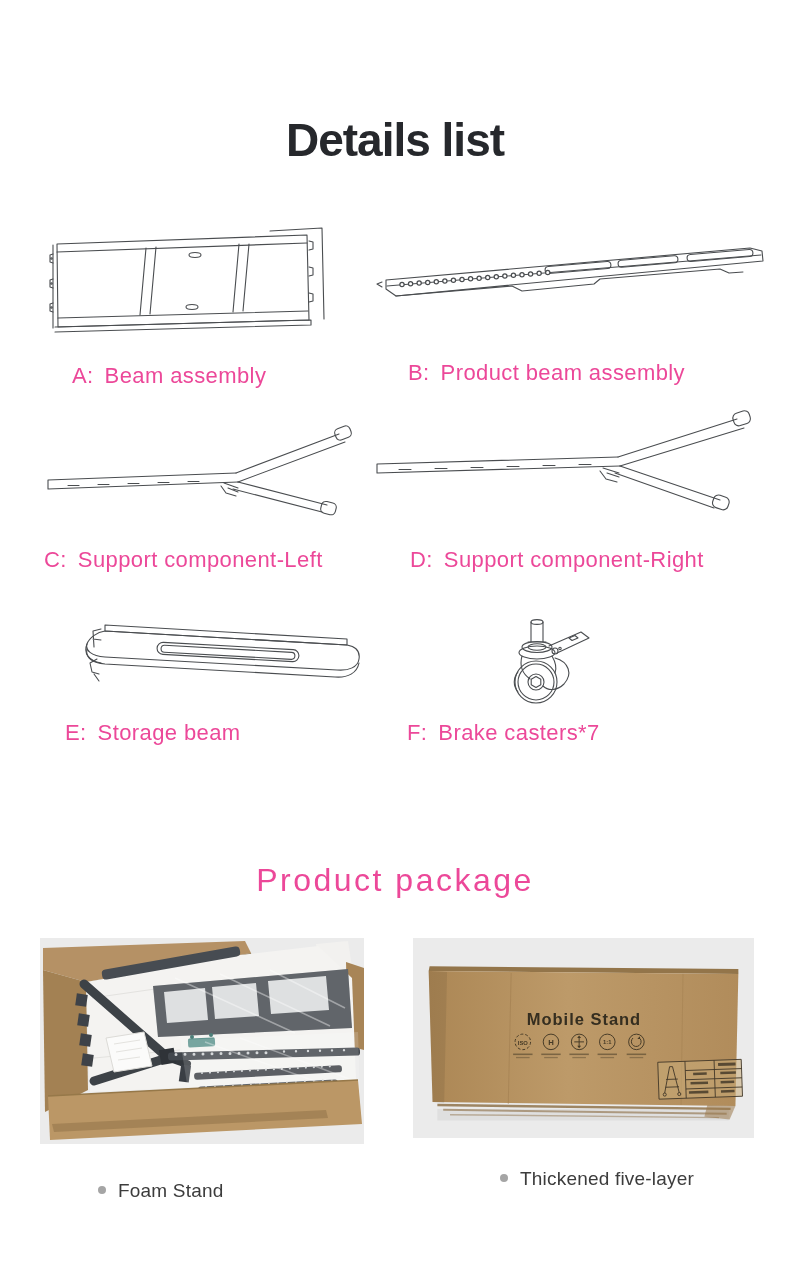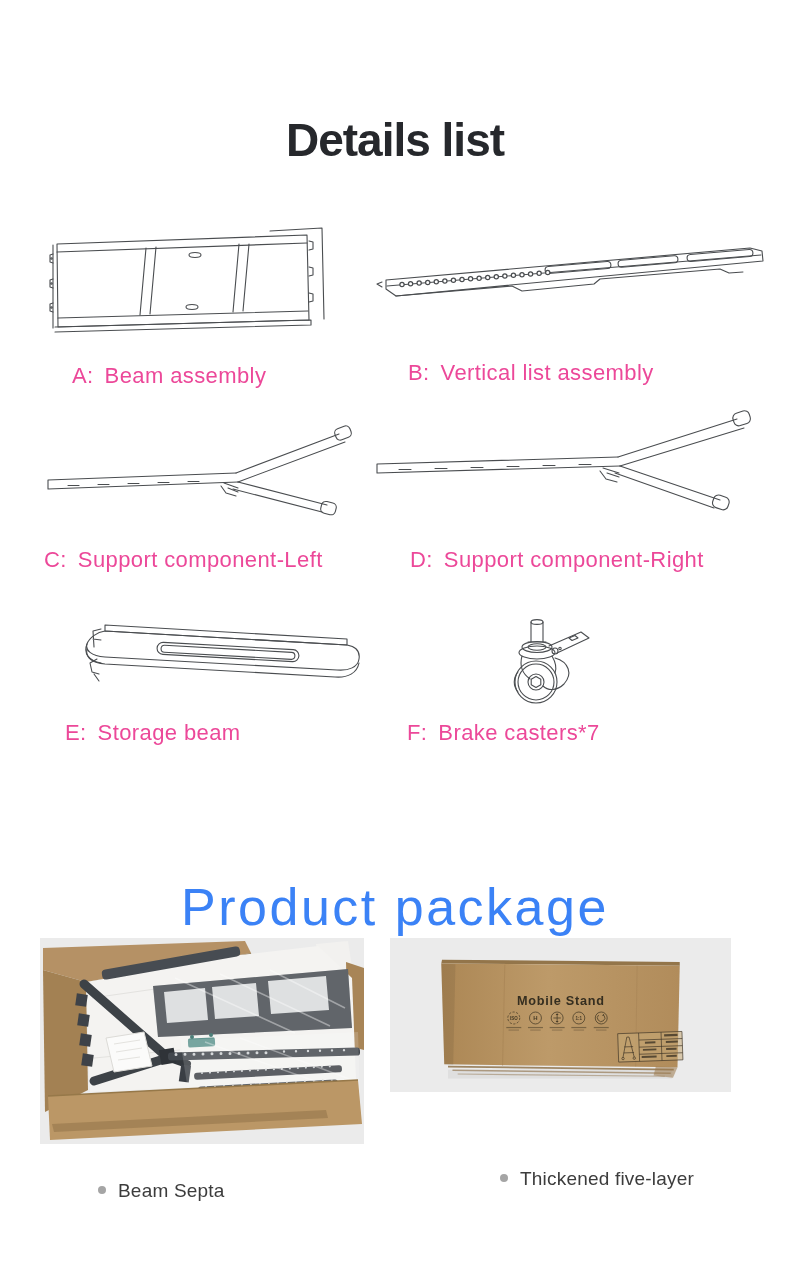--- a/index.html
+++ b/index.html
@@ -8,21 +8,21 @@
     background:#ffffff;overflow:hidden;
     font-family:"Liberation Sans","DejaVu Sans",sans-serif;
     color:#2b2d30;
   }
   .h1-title{
     position:absolute;left:0;top:70px;width:790px;text-align:center;
     font-size:46px;font-weight:700;letter-spacing:-1px;color:#26282c;line-height:1;
   }
   .h2-title{
     position:absolute;left:0;top:820px;width:790px;text-align:center;
-    font-size:52px;font-weight:500;letter-spacing:2.5px;color:#3b82f6;line-height:1.1;
+    font-size:32px;font-weight:500;letter-spacing:2.5px;color:#ec4899;line-height:1.1;
   }
   .part{position:absolute;}
   .part svg{display:block;width:100%;height:100%;}
   .part-label{
     position:absolute;font-size:22px;letter-spacing:0.4px;color:#ec4899;
     white-space:nowrap;line-height:1.2;
   }
   .part-label .letter{margin-right:11px;}
   .photo{position:absolute;overflow:hidden;background:#ebebeb;}
   .photo svg{display:block;width:100%;height:100%;}
@@ -76,21 +76,21 @@
       </g>
       <path d="M30,48.5 L176,36.5" stroke="#4a4d50" stroke-width="5.5" stroke-dasharray="0 8.6" stroke-linecap="round" fill="none"></path>
       <path d="M30,48.5 L176,36.5" stroke="#ffffff" stroke-width="3" stroke-dasharray="0 8.6" stroke-linecap="round" fill="none"></path>
     </svg>
   </figure>
 
   <div class="part-label" style="left:72px;top:347px">
     <span class="letter">A:</span><span class="pname">Beam assembly</span>
   </div>
   <div class="part-label" style="left:408px;top:344px">
-    <span class="letter">B:</span><span class="pname">Vertical list assembly</span>
+    <span class="letter">B:</span><span class="pname">Product beam assembly</span>
   </div>
 
   <figure class="part" style="left:40px;top:405px;width:315px;height:100px;margin:0">
     <svg viewBox="0 0 315 100">
       <g class="lineart">
         <path d="M8,59 L196,52 M8,68 L198,61 M8,59 L8,68"></path>
         <path d="M28,64.5 h11 M58,63.5 h11 M88,62.5 h11 M118,61.5 h11 M148,60.5 h11"></path>
         <path d="M196,52 L299,13 M198,61 L305,21"></path>
         <rect x="295" y="6" width="16" height="12" rx="4.5" transform="rotate(-21 303 12)"></rect>
         <path d="M198,61 L287,84 M193,68 L282,91"></path>
@@ -225,21 +225,21 @@
 
       <path d="M140,102 L318,94 L320,158 L150,165 Z" fill="#ffffff" opacity="0.16"></path>
       <path d="M165,104 L300,152 M200,100 L312,142" stroke="#ffffff" stroke-width="1.4" opacity="0.35" fill="none"></path>
 
       <path d="M8,158 L318,142 L322,186 L10,202 Z" fill="#bb9766"></path>
       <path d="M8,158 L318,142" stroke="#967849" stroke-width="1.6" fill="none"></path>
       <path d="M12,186 L286,172 L288,180 L14,194 Z" fill="#8e6f45" opacity="0.5"></path>
     </svg>
   </div>
 
-  <div class="photo" style="left:390px;top:922px;width:341px;height:154px">
+  <div class="photo" style="left:413px;top:922px;width:341px;height:200px">
     <svg viewBox="0 0 341 206">
       <defs>
         <linearGradient id="cg" x1="0" y1="0" x2="1" y2="0">
           <stop offset="0" stop-color="#ac8755"></stop>
           <stop offset="0.45" stop-color="#bd9a69"></stop>
           <stop offset="1" stop-color="#b18c5b"></stop>
         </linearGradient>
       </defs>
       <rect width="341" height="206" fill="#ebebeb"></rect>
       <rect x="20" y="176" width="300" height="12" fill="#000000" opacity="0.05"></rect>
@@ -313,21 +313,21 @@
       <path d="M20,172 L322,176" stroke="#8a6b41" stroke-width="2.5" opacity="0.8" fill="none"></path>
       <path d="M26,177 L318,181" stroke="#8a6b41" stroke-width="2" opacity="0.6" fill="none"></path>
       <path d="M33,182 L310,185" stroke="#8a6b41" stroke-width="1.5" opacity="0.45" fill="none"></path>
       <path d="M298,172 L327,173 L321,187 L295,184 Z" fill="#9a784b" opacity="0.55"></path>
     </svg>
   </div>
 
   <div class="caption" style="left:98px;top:1160px">
     <span class="dot"></span>
     <div class="cap-lines">
-      <div>Beam Septa</div>
+      <div>Foam Stand</div>
     </div>
   </div>
 
   <div class="caption" style="left:500px;top:1148px">
     <span class="dot"></span>
     <div class="cap-lines">
       <div>Thickened five-layer</div>
     </div>
   </div>
 

